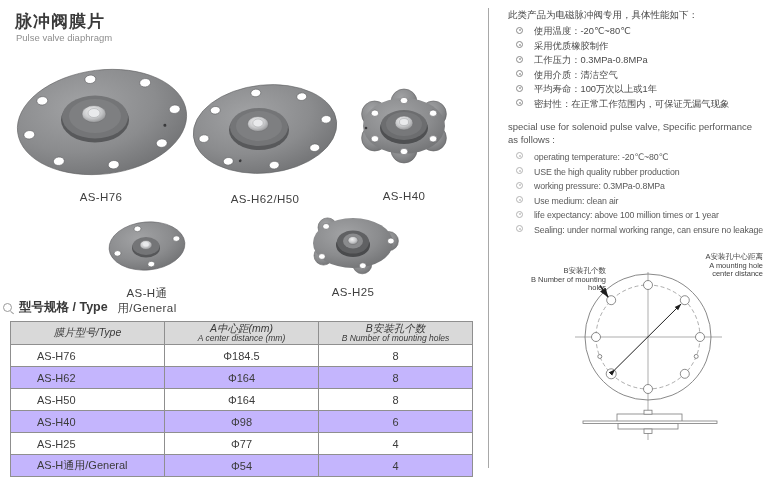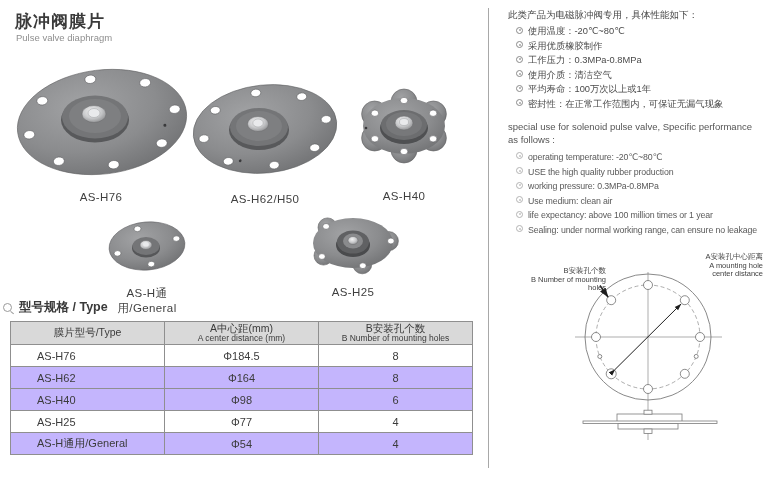--- a/index.html
+++ b/index.html
@@ -24,32 +24,32 @@
   .p3 .product-label { margin-top:18px; }
   .p4 .product-label { margin-top:4px; }
   .p5 .product-label { margin-top:6px; }
   
   .section-head { position:absolute; left:3px; top:299px; display:flex; align-items:center; gap:7px; }
   .mag-icon { position:relative; width:9px; height:9px; border:1.3px solid #9a9a9a; border-radius:50%; display:inline-block; }
   .mag-icon::after { content:""; position:absolute; width:4px; height:1.4px; background:#9a9a9a; left:6px; top:8px; transform:rotate(40deg); }
   .section-title { font-size:12.5px; font-weight:bold; color:#3a3a3a; }
   table.spec { position:absolute; left:10px; top:321px; width:463px; border-collapse:collapse; table-layout:fixed; }
   table.spec th, table.spec td { border:1px solid #8f8f8f; text-align:center; vertical-align:middle; }
-  table.spec th { background:#d9d9d9; font-weight:normal; height:23px; line-height:1.05; }
+  table.spec th { background:#d9d9d9; font-weight:normal; height:23px; line-height:1.05;font-style:italic; }
   .th-cn { font-size:10.5px; color:#3b3b3b; display:block; }
   .th-en { font-size:8.5px; color:#3b3b3b; display:block; }
   table.spec td { height:22px; font-size:11px; color:#3b3b3b; background:#ffffff; }
   table.spec tr.alt td { background:#c4b5fd; }
   table.spec td.c1 { text-align:left; padding-left:26px; }
   
   .v-divider { position:absolute; left:488px; top:8px; width:1px; height:460px; background:#a8a8a8; }
   
   .right-panel { position:absolute; left:508px; top:8px; width:254px; }
   .spec-intro { font-size:9.5px; color:#474747; line-height:13px; margin-bottom:5px; }
-  .spec-row { display:flex; align-items:flex-start; gap:5px; margin-bottom:4.6px;padding-left:8px; }
+  .spec-row { display:flex; align-items:flex-start; gap:11px; margin-bottom:4.6px;padding-left:8px; }
   .spec-row span.txt { font-size:9.3px; color:#4a4a4a; line-height:10px; white-space:nowrap; }
   .ring { flex:none; position:relative; width:7px; height:7px; border:1px solid #8a8a8a; border-radius:50%; margin-top:0.5px; }
   .ring::after { content:""; position:absolute; inset:1.5px; border:1px solid #8a8a8a; border-radius:50%; }
   .en-block { margin-top:11px; }
   .en-block .spec-intro { color:#555; line-height:13.5px; }
   .en-block .spec-row span.txt { color:#5a5a5a; font-size:8.8px; letter-spacing:-0.15px; }
   .en-block .ring, .en-block .ring::after { border-color:#b4b4b4; }
   
   .diagram { position:absolute; left:510px; top:248px; width:255px; height:220px; }
   .diagram svg { position:absolute; left:35px; top:4px; }
@@ -223,20 +223,25 @@
       <tr>
         <td class="c1">AS-H76</td>
         <td>Φ184.5</td>
         <td>8</td>
       </tr>
       <tr class="alt">
         <td class="c1">AS-H62</td>
         <td>Φ164</td>
         <td>8</td>
       </tr>
+      <tr>
+        <td class="c1">AS-H50</td>
+        <td>Φ164</td>
+        <td>8</td>
+      </tr>
       <tr class="alt">
         <td class="c1">AS-H40</td>
         <td>Φ98</td>
         <td>6</td>
       </tr>
       <tr>
         <td class="c1">AS-H25</td>
         <td>Φ77</td>
         <td>4</td>
       </tr>

